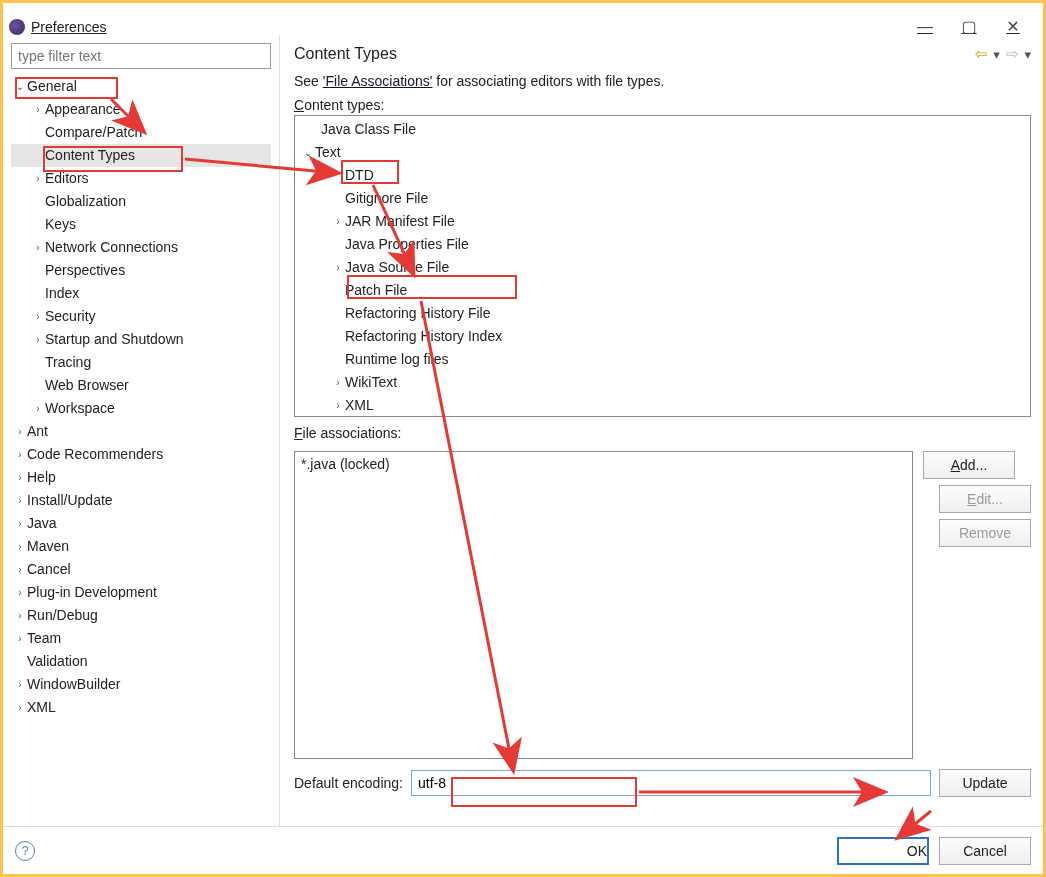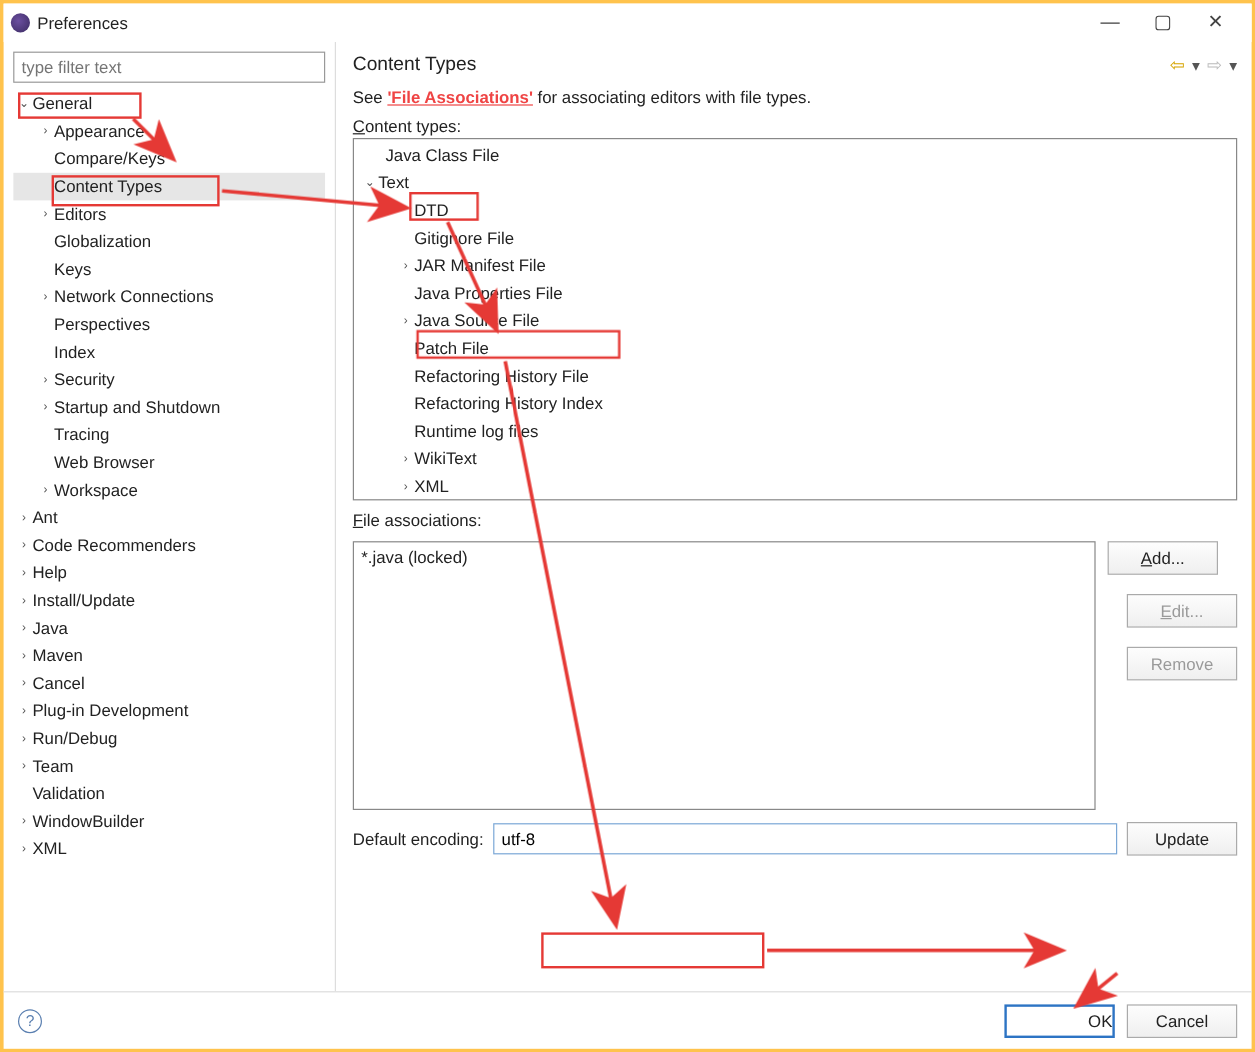--- a/index.html
+++ b/index.html
@@ -1,18 +1,18 @@
 <!DOCTYPE html>
 <html><head>
 <meta charset="utf-8">
 <style>
 * { box-sizing: border-box; margin: 0; padding: 0; font-family: "Segoe UI", Tahoma, sans-serif; font-size: 14px; }
 html, body { width: 1046px; height: 877px; background: #fff; color: #222; }
 .window { border: 3px solid #ffc34d; width: 1046px; height: 877px; display: flex; flex-direction: column; }
-.titlebar { height: 32px; display: flex; align-items: center; padding: 0 6px; background: #fff; }
+.titlebar { height: 32px; display: flex; align-items: flex-end; padding: 0 6px; background: #fff; text-decoration: underline; }
 .titlebar .app-icon { width: 16px; height: 16px; border-radius: 50%; background: radial-gradient(circle at 40% 40%, #6b4fa0, #3a2a60); margin-right: 6px; }
 .titlebar .title { flex: 1; }
 .titlebar .win-btns { display: flex; gap: 16px; padding-right: 10px; }
 .titlebar .win-btn { width: 28px; text-align: center; color: #444; font-size: 16px; line-height: 1; }
 .body { flex: 1; display: flex; min-height: 0; }
 .sidebar { width: 277px; border-right: 1px solid #ddd; padding: 8px 8px 8px 8px; display: flex; flex-direction: column; }
 .filter { border: 1px solid #999; height: 26px; padding: 2px 6px; color: #888; margin-bottom: 6px; }
 .tree { flex: 1; overflow: auto; user-select: none; line-height: 23px; }
 .tree-row { display: flex; align-items: center; white-space: nowrap; cursor: default; }
 .tree-row .chev { width: 14px; text-align: center; color: #555; font-size: 10px; }
@@ -22,33 +22,33 @@
 .ind-1 { padding-left: 20px; }
 .hl { position: absolute; border: 2px solid #e53935; pointer-events: none; }
 .main { flex: 1; display: flex; flex-direction: column; padding: 10px 12px 8px 14px; min-width: 0; }
 .main-header { display: flex; align-items: center; margin-bottom: 6px; }
 .main-title { font-size: 16px; flex: 1; }
 .nav-icons { display: flex; gap: 6px; align-items: center; }
 .nav-icons span { font-size: 13px; color: #555; }
 .arrow-back { color: #d6a400 !important; font-size: 15px !important; }
 .arrow-fwd { color: #bbb !important; font-size: 15px !important; }
 .desc { margin: 4px 0 8px 0; }
-.desc a { color: #ef4444; text-decoration: underline; font-weight: bold; }
+.desc a { color: #0f172a; text-decoration: underline; }
 .section-label { margin-bottom: 2px; }
 .section-label .ul { text-decoration: underline; }
 .ct-tree { border: 1px solid #888; height: 302px; overflow-y: scroll; line-height: 23px; padding: 2px 0; }
 .ct-row { display: flex; align-items: center; white-space: nowrap; }
 .ct-row .chev { width: 14px; text-align: center; color: #555; font-size: 10px; }
 .ct-row .chev.none { color: transparent; }
 .ci-0 { padding-left: 12px; }
 .ci-1 { padding-left: 6px; }
 .ci-2 { padding-left: 36px; }
 .assoc-wrap { display: flex; gap: 10px; margin-top: 8px; }
-.assoc-box { border: 1px solid #888; flex: 1; height: 224px; padding: 4px 6px; }
-.btn-col { display: flex; flex-direction: column; gap: 16px; }
+.assoc-box { border: 1px solid #888; flex: 1; height: 308px; padding: 4px 6px; }
+.btn-col { display: flex; flex-direction: column; gap: 6px; }
 .btn { width: 92px; height: 28px; border: 1px solid #aaa; background: linear-gradient(#fdfdfd,#efefef); text-align: center; line-height: 26px; }
 .btn.disabled { color: #9a9a9a; margin-left: 16px; }
 .enc-row { display: flex; align-items: center; gap: 8px; margin-top: 10px; }
 .enc-input { flex: 1; border: 1px solid #7aa7d6; height: 26px; padding: 2px 6px; }
 .footer { border-top: 1px solid #ddd; height: 48px; display: flex; align-items: center; padding: 0 12px; gap: 10px; }
 .help-icon { width: 20px; height: 20px; border: 1.5px solid #5a7fb0; border-radius: 50%; color: #5a7fb0; text-align: center; line-height: 18px; font-size: 13px; }
 .footer .spacer { flex: 1; }
 .ok-btn { border: 2px solid #2d74c4; width: 92px; height: 28px; text-align: right; line-height: 24px; background: #fff; }
 svg.overlay { position: absolute; left: 0; top: 0; pointer-events: none; }
 </style>
@@ -75,21 +75,21 @@
           <div class="tree-row ind-0">
             <span class="chev">⌄</span>
             <span>General</span>
           </div>
           <div class="tree-row ind-1">
             <span class="chev">›</span>
             <span>Appearance</span>
           </div>
           <div class="tree-row ind-1">
             <span class="chev none">·</span>
-            <span>Compare/Keys</span>
+            <span>Compare/Patch</span>
           </div>
           <div class="tree-row ind-1 sel">
             <span class="chev none">·</span>
             <span>Content Types</span>
           </div>
           <div class="tree-row ind-1">
             <span class="chev">›</span>
             <span>Editors</span>
           </div>
           <div class="tree-row ind-1">

